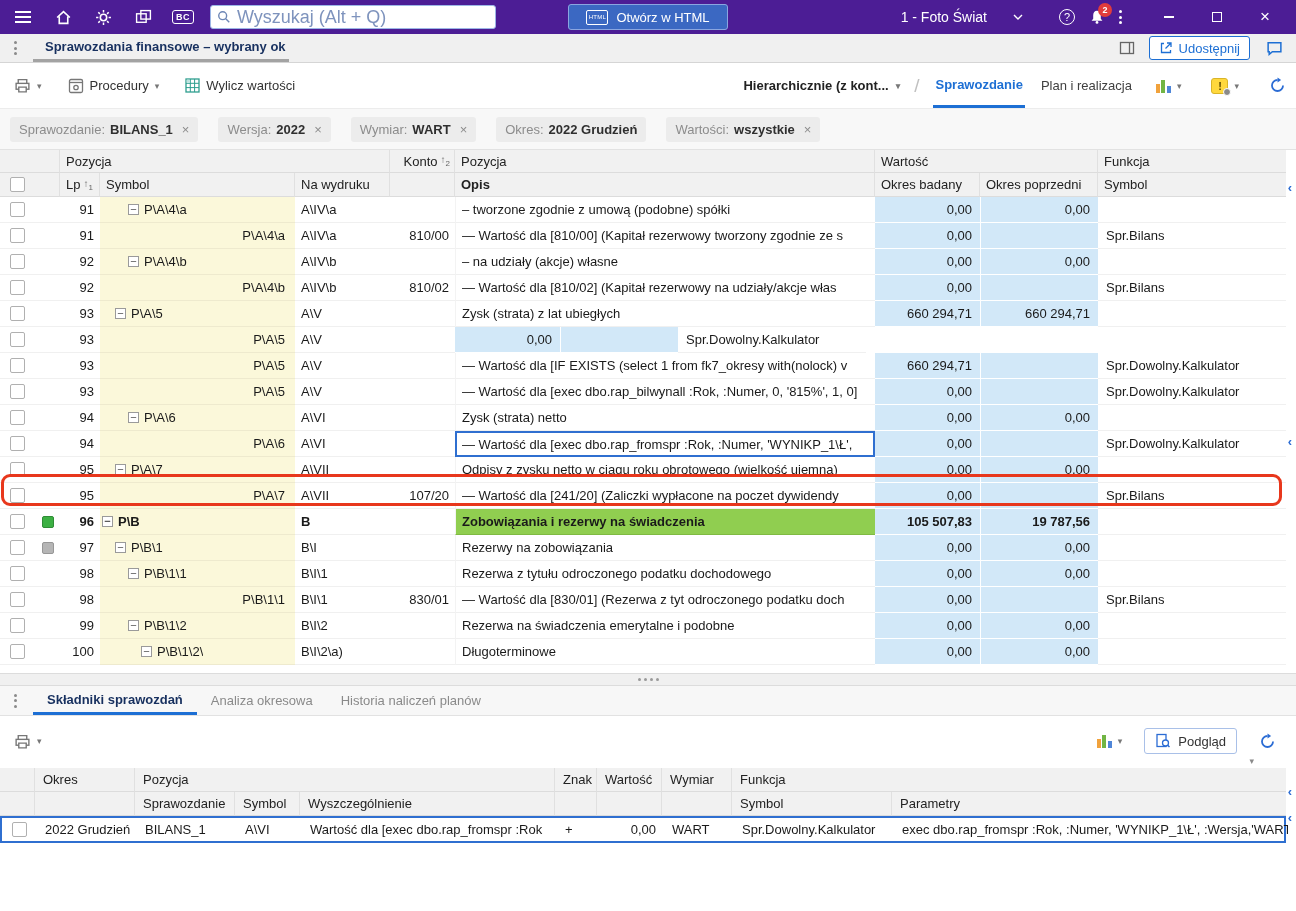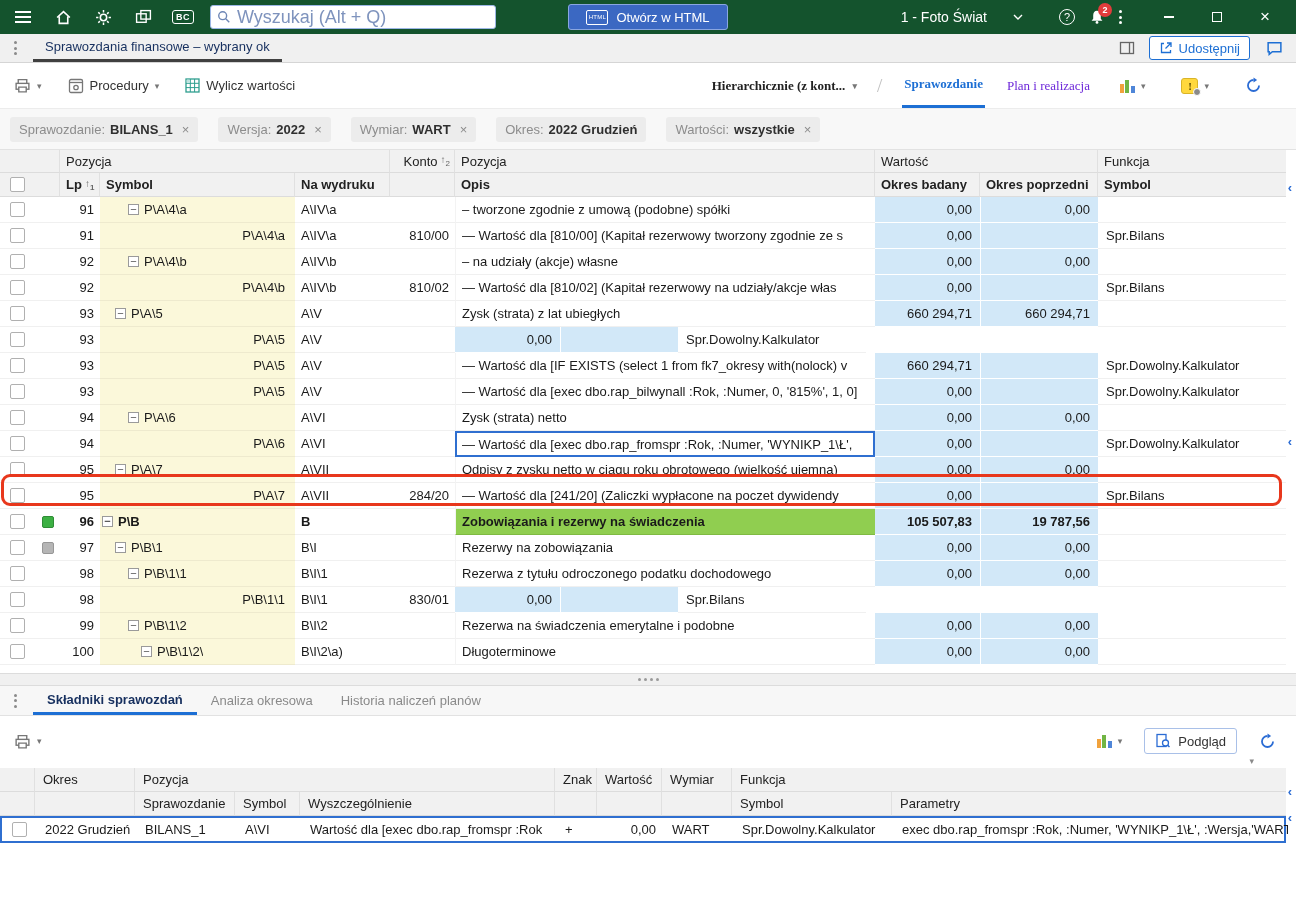--- a/index.html
+++ b/index.html
@@ -2,21 +2,21 @@
 <html><head>
 <meta charset="utf-8">
 <style>
   * { margin:0; padding:0; box-sizing:border-box; }
   html,body { width:1296px; height:911px; }
   body { position:relative; overflow:hidden; background:#fff;
          font-family:"Liberation Sans", sans-serif; color:#1a1a1a; }
 
   
   #topbar { position:absolute; left:0; top:0; width:1296px; height:34px;
-            background:#14532d; display:flex; align-items:center; }
+            background:#4c1d95; display:flex; align-items:center; }
   .tb-left { display:flex; align-items:center; gap:14px; padding-left:10px; }
   .tb-ic { width:26px; height:26px; display:flex; align-items:center; justify-content:center; cursor:pointer; }
   .burger { display:flex; flex-direction:column; gap:3px; }
   .burger i { width:16px; height:2px; background:#fff; display:block; }
   .bc-badge { border:1.3px solid #fff; border-radius:3px; color:#fff; font-size:9px; font-weight:bold;
               padding:1px 3px; letter-spacing:0.5px; }
   #search { position:absolute; left:210px; top:5px; width:286px; height:24px; background:#fff;
             border:1px solid #9db7e6; border-radius:3px; display:flex; align-items:center; padding:0 6px; gap:6px; }
   #search input { border:none; outline:none; flex:1; font-size:18px; color:#33416b;
                   font-family:"Liberation Sans",sans-serif; background:transparent; }
@@ -39,37 +39,37 @@
   .winbtn { width:34px; height:34px; display:flex; align-items:center; justify-content:center; color:#fff; cursor:pointer; }
   .min-g { width:10px; height:1.4px; background:#fff; display:block; }
   .max-g { width:10px; height:10px; border:1.3px solid #fff; display:block; }
   .tb-right > * { margin-left:14px; }
 
   
   #tabbar { position:absolute; left:0; top:34px; width:1296px; height:29px; background:#f0f0f0;
             border-bottom:1px solid #d5d5d5; display:flex; align-items:center; }
   .handle-dots { color:#8a8a8a; margin:0 16px 0 14px; cursor:pointer; }
   .doc-tab { height:100%; display:flex; align-items:center; padding:8px 12px;
-             border-bottom:3px solid #404040; color:#17305f; font-weight:normal; font-size:13px;
+             border-bottom:3px solid #a3a3a3; color:#17305f; font-weight:bold; font-size:13px;
              white-space:nowrap; overflow:hidden; max-width:256px; cursor:pointer; }
   #tabbar .spacer { flex:1; }
   .tb2-ic { width:28px; height:24px; display:flex; align-items:center; justify-content:center; cursor:pointer; margin-right:8px; }
   #share-btn { height:24px; border:1px solid #1d6fd4; background:#fff; border-radius:3px; color:#1d6fd4;
                font-size:13px; display:flex; align-items:center; gap:6px; padding:0 9px; cursor:pointer; margin-right:10px; }
 
   
   #toolbar { position:absolute; left:0; top:63px; width:1296px; height:46px; background:#fff;
              border-bottom:1px solid #ececec; display:flex; align-items:center; }
   .tool-btn { display:flex; align-items:center; gap:6px; font-size:13px; color:#333; cursor:pointer; padding:0 8px; height:30px; }
   .caret { font-size:9px; color:#777; }
   #toolbar .left { display:flex; align-items:center; padding-left:6px; gap:10px; }
-  #toolbar .right { margin-left:auto; display:flex; align-items:center; padding-right:26px; gap:20px; height:100%;font-family:Liberation Serif, serif; }
+  #toolbar .right { margin-left:auto; display:flex; align-items:center; padding-right:2px; gap:14px; height:100%; }
   #hier-btn { font-weight:bold; color:#222; display:flex; gap:7px; align-items:center; cursor:pointer; font-size:13px; }
   .slash { color:#c0c0c0; font-size:19px; font-weight:300; }
-  .view-tab { height:100%; display:flex; align-items:center; font-size:13px; color:#6d28d9; cursor:pointer; padding:0 2px; }
+  .view-tab { height:100%; display:flex; align-items:center; font-size:13px; color:#404040; cursor:pointer; padding:0 2px; }
   .view-tab.active { color:#1d6fd4; font-weight:bold; border-bottom:3px solid #1d6fd4; }
   .bars { display:flex; align-items:flex-end; gap:1.5px; height:14px; }
   .bars i { width:4px; display:block; }
   .warn { position:relative; width:17px; height:16px; background:#ffd83d; border:1px solid #d9b428; border-radius:3px;
           color:#5d4a00; font-weight:bold; font-size:11px; display:flex; align-items:center; justify-content:center; }
   .warn i { position:absolute; right:-4px; bottom:-3px; width:8px; height:8px; background:#8a8a8a;
             border-radius:50%; border:1.5px solid #fff; }
 
   
   #filterbar { position:absolute; left:0; top:109px; width:1296px; height:41px; background:#f8f8f8;
@@ -81,21 +81,21 @@
   .chip-v { color:#2f2f2f; font-weight:bold; }
   .chip-x { color:#8c8c8c; margin-left:4px; font-size:13px; }
 
   
   #maingrid { position:absolute; left:0; top:150px; width:1286px; }
   .hrow { display:flex; background:#f1f1f1; }
   .hc { box-sizing:border-box; display:flex; align-items:center; font-size:13px; color:#222;
         overflow:hidden; white-space:nowrap; flex:none; padding-left:6px;
         border-right:1px solid #e0e0e0; border-bottom:1px solid #dcdcdc; }
   .h1 .hc { height:23px; }
-  .h2 .hc { height:24px;font-weight:bold; }
+  .h2 .hc { height:24px; }
   .sort { color:#666; font-size:10px; margin-left:3px; }
   .sort i { font-style:normal; font-size:8px; vertical-align:sub; }
   #mgbody { position:relative; background:#fff; }
   .mrow { display:flex; height:26px; cursor:pointer; }
   .c { box-sizing:border-box; height:26px; display:flex; align-items:center; overflow:hidden;
        white-space:nowrap; flex:none; font-size:13px; color:#1a1a1a; border-bottom:1px solid #f0f0f0; }
   .c-check { width:35px; justify-content:center; }
   .c-mark  { width:25px; justify-content:center; }
   .c-lp    { width:40px; justify-content:flex-end; padding-right:6px; }
   .c-sym   { width:195px; background:#fbf8da; border-bottom-color:#eeeace; padding-right:10px; }
@@ -591,21 +591,21 @@
       <div class="mrow">
         <div class="c c-check">
           <span class="cb"></span>
         </div>
         <div class="c c-mark"></div>
         <div class="c c-lp">95</div>
         <div class="c c-sym">
           <span class="symleaf">P\A\7</span>
         </div>
         <div class="c c-wyd">A\VII</div>
-        <div class="c c-kon">284/20</div>
+        <div class="c c-kon">107/20</div>
         <div class="c c-opis">— Wartość dla [241/20]  (Zaliczki wypłacone na poczet dywidendy</div>
         <div class="c c-bad">0,00</div>
         <div class="c c-pop"></div>
         <div class="c c-fun">Spr.Bilans</div>
       </div>
       <div class="mrow grn">
         <div class="c c-check">
           <span class="cb"></span>
         </div>
         <div class="c c-mark">
@@ -666,20 +666,21 @@
         <div class="c c-check">
           <span class="cb"></span>
         </div>
         <div class="c c-mark"></div>
         <div class="c c-lp">98</div>
         <div class="c c-sym">
           <span class="symleaf">P\B\1\1</span>
         </div>
         <div class="c c-wyd">B\I\1</div>
         <div class="c c-kon">830/01</div>
+        <div class="c c-opis">— Wartość dla [830/01]  (Rezerwa z tyt odroczonego podatku doch</div>
         <div class="c c-bad">0,00</div>
         <div class="c c-pop"></div>
         <div class="c c-fun">Spr.Bilans</div>
       </div>
       <div class="mrow">
         <div class="c c-check">
           <span class="cb"></span>
         </div>
         <div class="c c-mark"></div>
         <div class="c c-lp">99</div>

